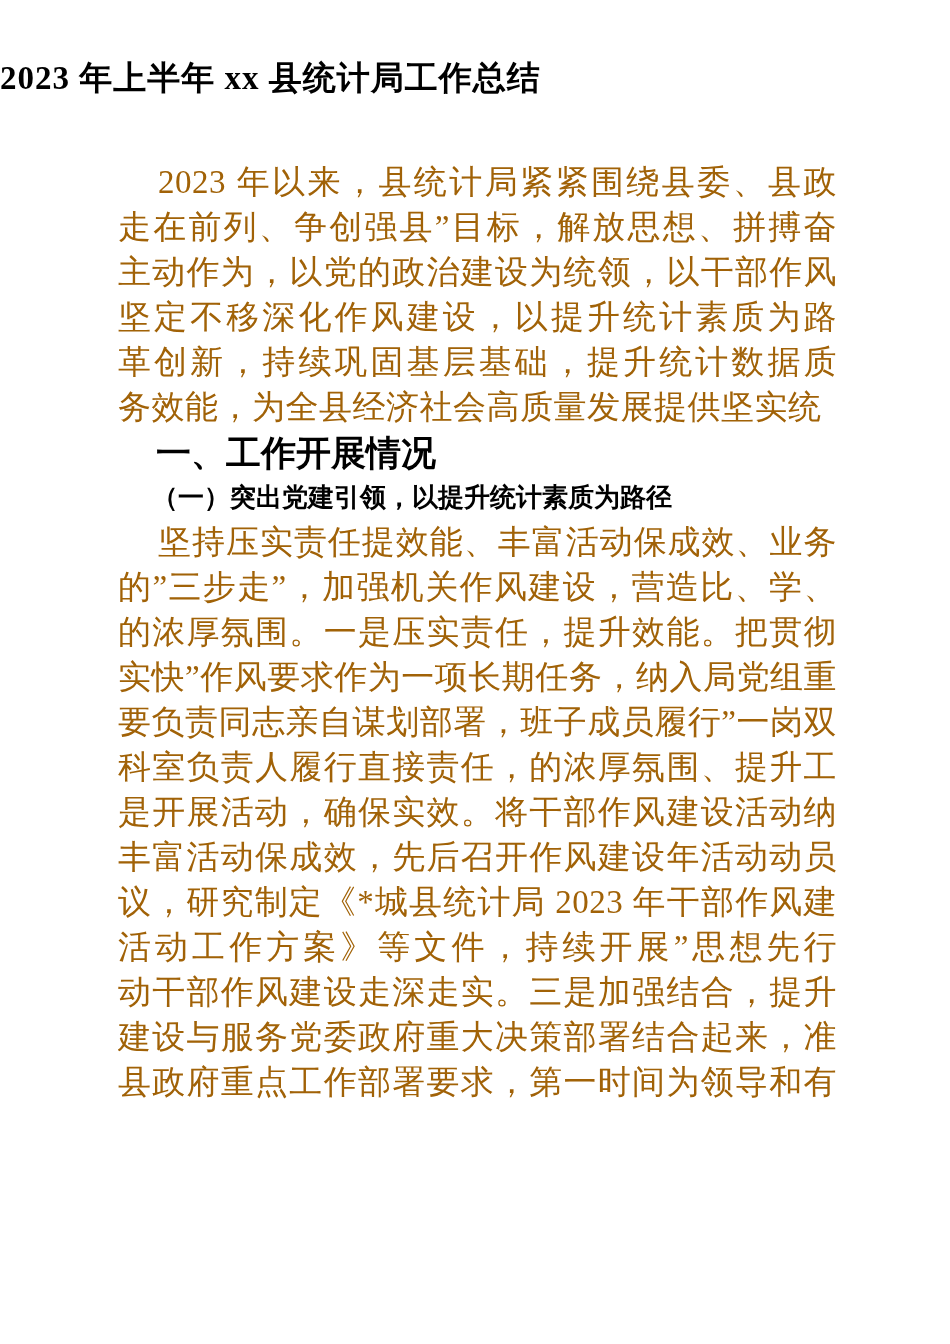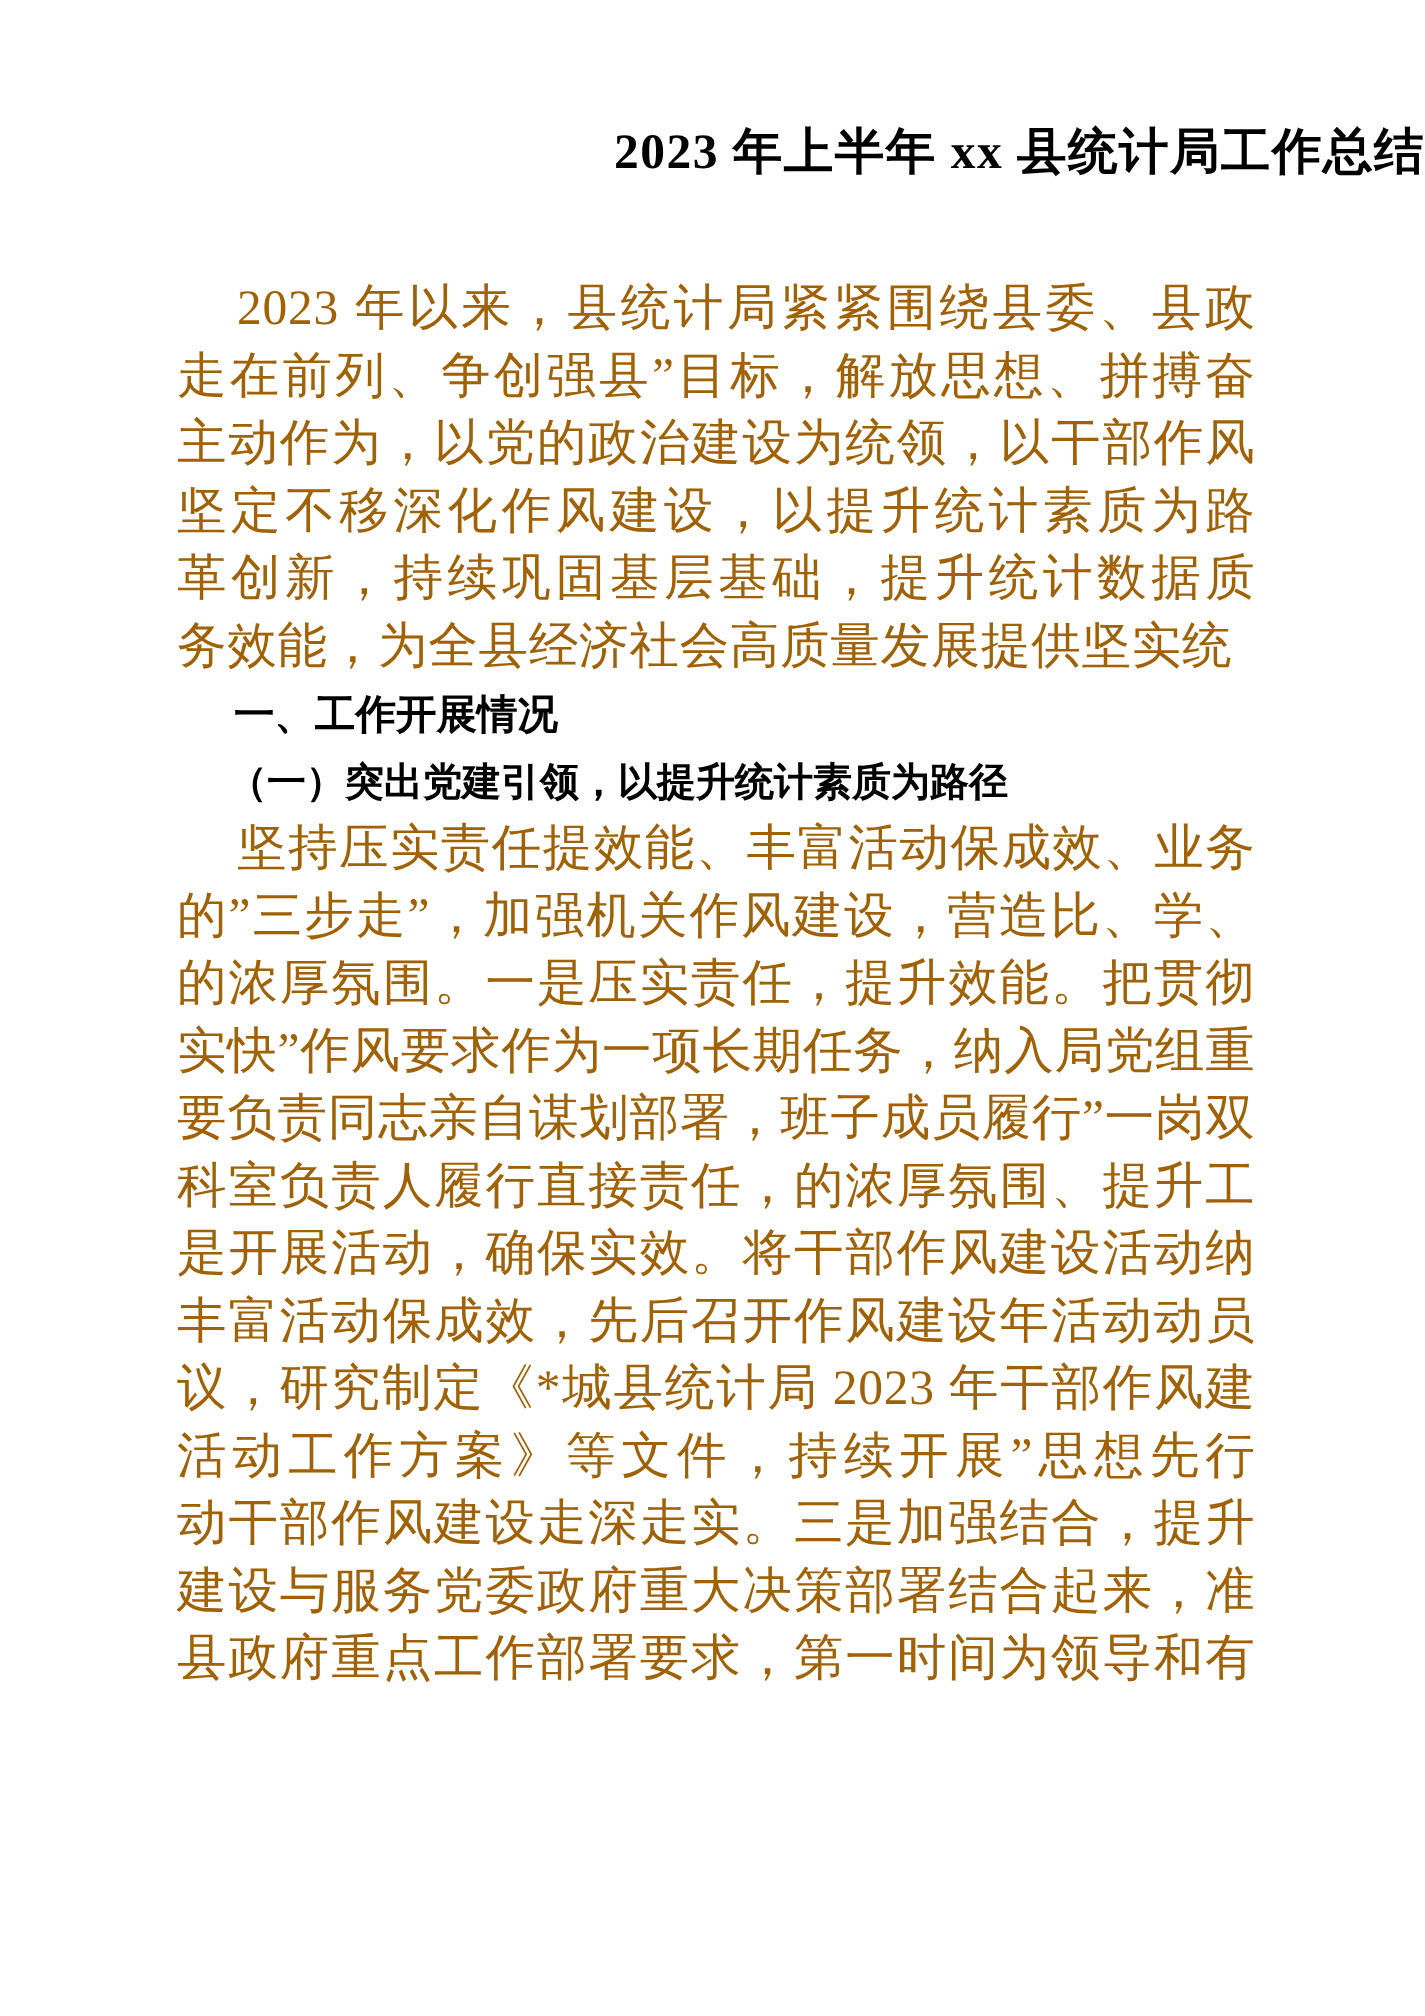--- a/index.html
+++ b/index.html
@@ -10,22 +10,22 @@
     .page {
       position: relative;
       width: 950px;
       height: 1344px;
       background: #ffffff;
       color: #000000;
       overflow: hidden;
       font-family: "Liberation Serif", "DejaVu Serif", serif;
     }
     .title-wrap {
-      padding-top: 76px;
-      text-align: right;
+      padding-top: 52px;
+      text-align: left;
     }
     .doc-title {
       margin: 0;
       font-size: 33px;
       line-height: 52px;
       font-weight: bold;
       letter-spacing: 1px;
       font-family: "Liberation Serif", "DejaVu Serif", serif;
     }
     .content {
@@ -49,21 +49,21 @@
     .line.indent {
       text-indent: 40px;
     }
     .line.last {
       text-align: left;
       text-align-last: left;
     }
     .section-heading {
       font-family: "Liberation Sans", "DejaVu Sans", sans-serif;
       font-weight: bold;
-      font-size: 27px;
+      font-size: 35px;
       line-height: 45px;
       height: 45px;
       text-indent: 38px;
       overflow: hidden;
     }
     .subsection-heading {
       font-family: "Liberation Serif", "DejaVu Serif", serif;
       font-weight: bold;
       font-size: 26px;
       line-height: 45px;

